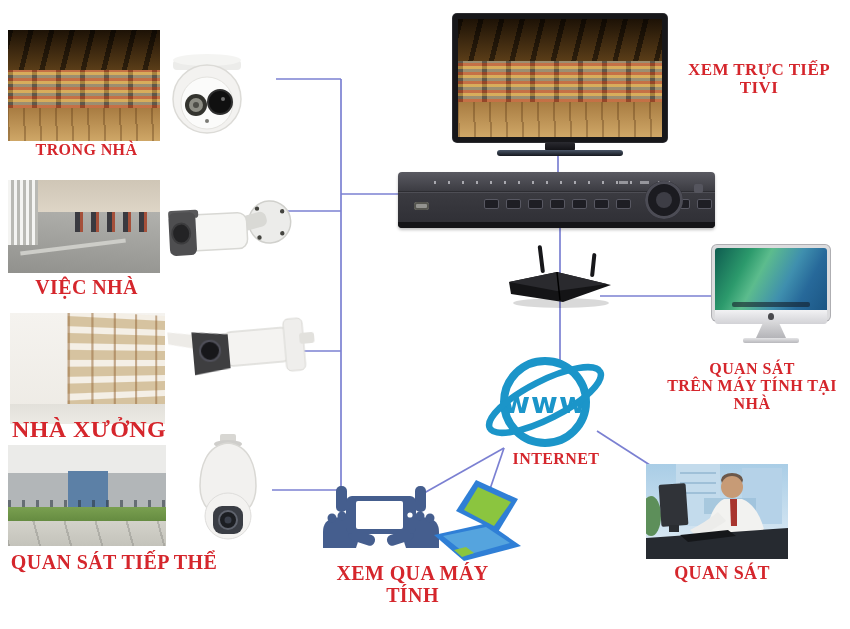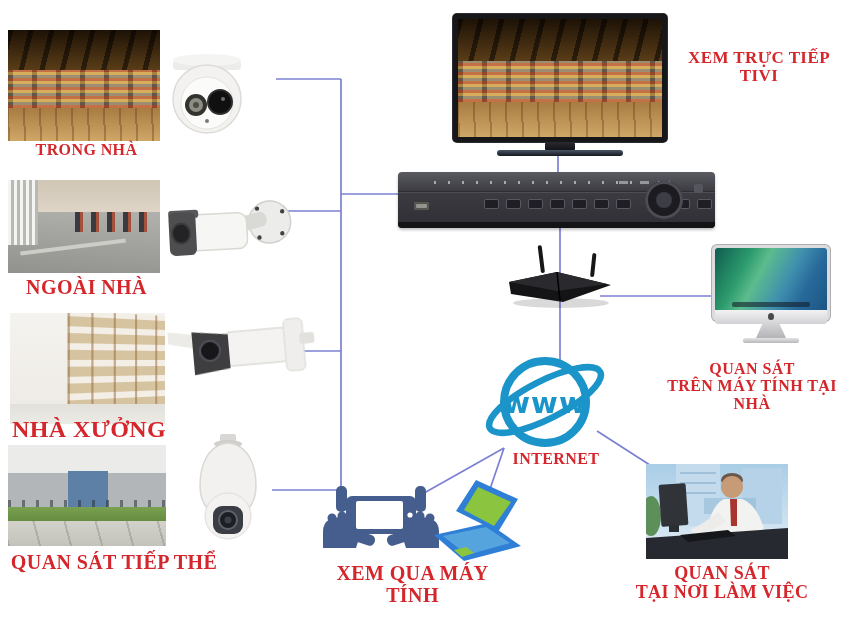--- a/index.html
+++ b/index.html
@@ -136,21 +136,21 @@
   </div>
   <div class="red-label" style="left:4px;top:141px;width:165px;font-size:16px">TRONG NHÀ</div>
 
   <div class="photo" style="left:8px;top:180px;width:152px;height:93px">
     <div class="band street-wall"></div>
     <div class="band street-road" style="bottom:0"></div>
     <div class="street-line"></div>
     <div class="street-crowd"></div>
     <div class="street-gate"></div>
   </div>
-  <div class="red-label" style="left:4px;top:277px;width:165px;font-size:20px">NGOÀI NHÀ</div>
+  <div class="red-label" style="left:4px;top:277px;width:165px;font-size:20px">VIỆC NHÀ</div>
 
   <div class="photo" style="left:10px;top:313px;width:155px;height:111px">
     <div class="band wh-base" style="top:0;height:100%"></div>
     <div class="wh-rack"></div>
     <div class="band wh-floor" style="bottom:0"></div>
   </div>
   <div class="red-label" style="left:4px;top:417px;width:170px;font-size:24px">NHÀ XƯỞNG</div>
 
   <div class="photo" style="left:8px;top:445px;width:158px;height:101px">
     <div class="band bld-sky"></div>
@@ -210,21 +210,21 @@
 
   <div class="tv-frame" style="left:453px;top:14px;width:214px;height:128px">
     <div class="tv-screen store-scene">
       <div class="band store-ceiling"></div>
       <div class="band store-shelves"></div>
       <div class="band store-floor"></div>
     </div>
   </div>
   <div class="tv-neck" style="left:545px;top:142px;width:30px;height:9px"></div>
   <div class="tv-bar" style="left:497px;top:150px;width:126px;height:6px"></div>
-  <div class="red-label" style="left:668px;top:49px;width:182px;font-size:17px">XEM TRỰC TIẾP TIVI</div>
+  <div class="red-label" style="left:668px;top:61px;width:182px;font-size:17px">XEM TRỰC TIẾP TIVI</div>
 
   <div class="dvr" style="left:398px;top:172px;width:317px;height:56px">
     <div class="dvr-dots"></div>
     <div class="dvr-legend"></div>
     <div class="dvr-groove"></div>
     <div class="dvr-usb"></div>
     <div class="dvr-btnrow">
       <div class="dvr-btn"></div>
       <div class="dvr-btn"></div>
       <div class="dvr-btn"></div>
@@ -327,16 +327,15 @@
     <ellipse cx="86" cy="16" rx="11" ry="7" fill="#6b584a"></ellipse>
     <circle cx="86" cy="23" r="11" fill="#c79b76"></circle>
     <path d="M60,72 Q64,42 78,35 L96,35 Q114,42 120,74 Z" fill="#f2f2f0"></path>
     <polygon points="84,35 91,35 91,62 85,62" fill="#a8352e"></polygon>
     <path d="M72,48 Q60,58 44,66 L52,74 Q70,64 80,57 Z" fill="#ececea"></path>
     <polygon points="0,74 142,64 142,95 0,95" fill="#262a30"></polygon>
     <polygon points="34,71 82,66 90,72 42,78" fill="#15171a"></polygon>
   </svg>
   <div class="red-label" style="left:628px;top:564px;width:188px;font-size:18px">
     <span>QUAN SÁT</span>
-    <span>TẠI NƠI LÀM VIỆC</span>
   </div>
 
 </div>
 
 </body></html>

